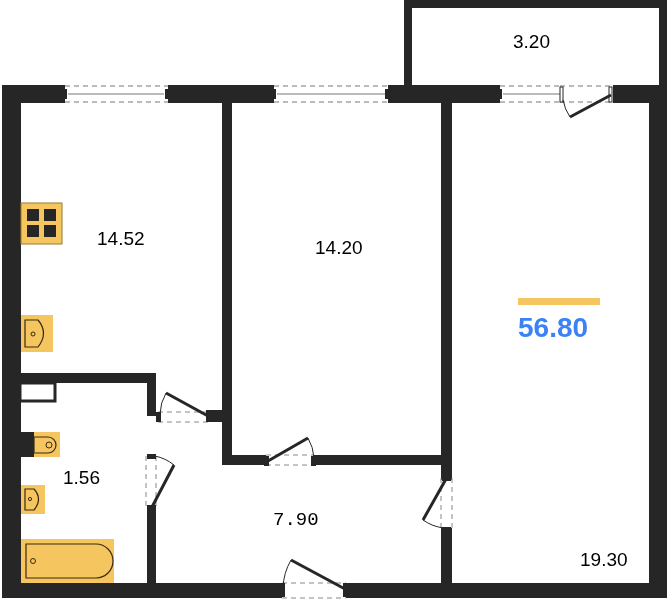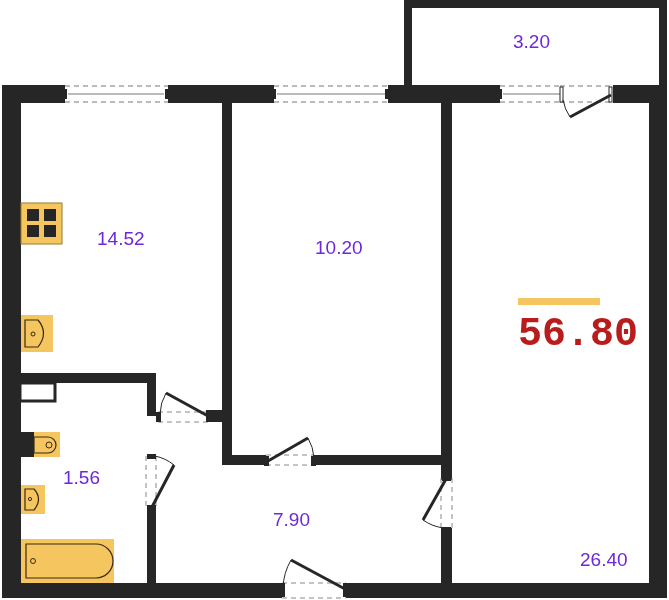--- a/index.html
+++ b/index.html
@@ -1,20 +1,20 @@
 <!DOCTYPE html>
 <html><head>
 <meta charset="utf-8">
 <style>
   html, body { margin:0; padding:0; background:#ffffff; }
   body { width:669px; height:600px; position:relative; overflow:hidden; font-family:"Liberation Sans", sans-serif; }
   svg { position:absolute; left:0; top:0; }
   .wall { fill:#262626; }
-  .label { position:absolute; font-family:"Liberation Sans", sans-serif; color:#6d28d9; font-size:19px; white-space:nowrap; }
-  .total { position:absolute; font-family:Liberation Mono, monospace; font-weight:bold; font-size:40px; color:#b91c1c; white-space:nowrap; }
+  .label { position:absolute; font-family:"Liberation Sans", sans-serif; color:#000000; font-size:19px; white-space:nowrap; }
+  .total { position:absolute; font-family:Liberation Sans, sans-serif; font-weight:bold; font-size:28px; color:#3b82f6; white-space:nowrap; }
   .total-bar { position:absolute; background:#f5c560; }
 </style>
 </head>
 <body>
 
 <svg width="669" height="600" viewBox="0 0 669 600">
 
   <g>
     <rect class="wall" x="404" y="0" width="263" height="8"></rect>
     <rect class="wall" x="404" y="0" width="8" height="88"></rect>
@@ -156,20 +156,20 @@
   </g>
 
   <g>
     <rect x="21" y="539" width="93" height="44" fill="#f5c560"></rect>
     <path d="M 26 544 L 96 544 A 17 17 0 0 1 96 578 L 26 578 Z" fill="none" stroke="#3a2a10" stroke-width="1.2"></path>
     <circle cx="33" cy="561" r="2.5" fill="none" stroke="#3a2a10" stroke-width="1"></circle>
   </g>
 </svg>
 
 <div class="label" style="left:97px; top:228px;">14.52</div>
-<div class="label" style="left:315px; top:237px;">10.20</div>
+<div class="label" style="left:315px; top:237px;">14.20</div>
 <div class="label" style="left:513px; top:31px;">3.20</div>
-<div class="label" style="left:580px; top:549px;">26.40</div>
+<div class="label" style="left:580px; top:549px;">19.30</div>
 <div class="label" style="left:63px; top:467px;">1.56</div>
-<div class="label" style="left:273px; top:509px;">7.90</div>
+<div class="label" style="left:273px; top:509px;font-family:Liberation Mono, monospace;">7.90</div>
 
 <div class="total-bar" style="left:518px; top:298px; width:82px; height:7px;"></div>
 <div class="total" style="left:518px; top:312px;">56.80</div>
 
 </body></html>

